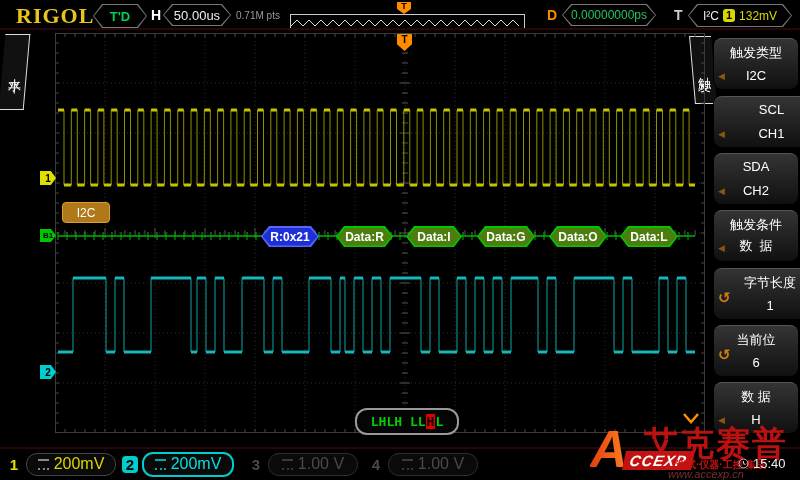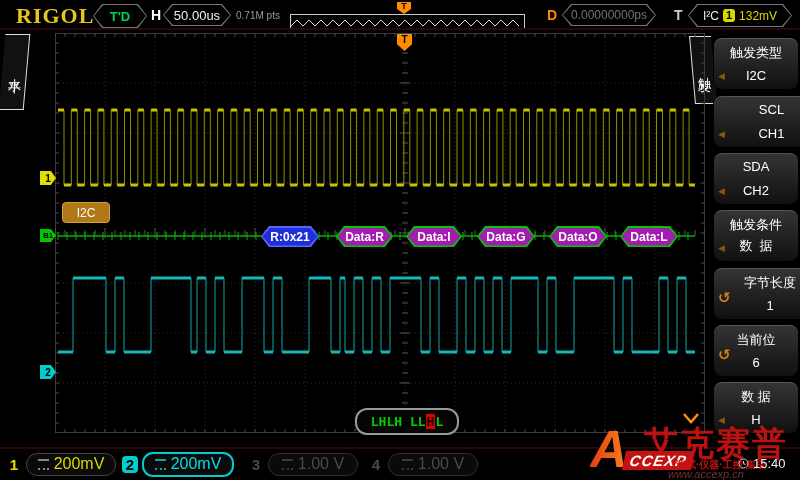--- a/index.html
+++ b/index.html
@@ -18,21 +18,21 @@
   .h-label{position:absolute;left:151px;top:7px;color:#fff;font-weight:bold;font-size:14px;}
   .tb-hex{left:163px;top:4px;width:68px;height:22px;}
   .tb-hex .in{color:#eee;font-size:13px;}
   .mem{position:absolute;left:236px;top:10px;color:#9a9a9a;font-size:10px;}
   .ribbon{position:absolute;left:290px;top:14px;width:233px;height:13px;border:1px solid #ccc;background:#000;}
   .rib-flag{position:absolute;left:397px;top:2px;width:14px;height:12px;background:#ff8c00;
         clip-path:polygon(0 0,100% 0,100% 58%,50% 100%,0 58%);
         color:#000;font-size:9px;font-weight:bold;text-align:center;line-height:9px;}
   .d-label{position:absolute;left:547px;top:7px;color:#ff8c00;font-weight:bold;font-size:14px;}
   .delay-hex{left:562px;top:4px;width:94px;height:22px;}
-  .delay-hex .in{color:#737373;font-size:12px;}
+  .delay-hex .in{color:#22c55e;font-size:12px;}
   .t-label{position:absolute;left:674px;top:7px;color:#ccc;font-weight:bold;font-size:14px;}
   .trig-hex{left:688px;top:4px;width:104px;height:23px;}
   .trig-hex .in{gap:4px;}
   .trig-type{color:#eee;font-size:12px;}
   .trig-src{background:#d8d800;color:#000;font-size:11px;font-weight:bold;border-radius:3px;
         padding:0 3px;line-height:13px;}
   .trig-level{color:#d8d800;font-size:12px;}
   .sep{position:absolute;left:0;width:800px;height:2px;background:#2a0606;}
   .sep-top{top:28px;} .sep-bot{top:447px;}
   
@@ -46,21 +46,21 @@
   .tab-right span{writing-mode:vertical-lr;color:#fff;font-size:13px;letter-spacing:3px;transform:skewX(-5deg);}
   
   .grid-area{position:absolute;left:55px;top:33px;width:650px;height:400px;}
   
   .bubble{position:absolute;top:193px;height:21px;
         clip-path:polygon(8px 0,calc(100% - 8px) 0,100% 50%,calc(100% - 8px) 100%,8px 100%,0 50%);}
   .bubble .in{position:absolute;inset:1.5px;display:flex;align-items:center;justify-content:center;
         color:#fff;font-size:12px;font-weight:bold;
         clip-path:polygon(8px 0,calc(100% - 8px) 0,100% 50%,calc(100% - 8px) 100%,8px 100%,0 50%);}
   .bub-blue{background:#5566ff;} .bub-blue .in{background:#1f2fd8;}
-  .bub-green{background:#00c800;} .bub-green .in{background:#a21caf;}
+  .bub-green{background:#00c800;} .bub-green .in{background:#4d7c0f;}
   .bub0{left:206px;width:58px;} .bub1{left:281px;width:57px;} .bub2{left:351px;width:56px;}
   .bub3{left:422px;width:58px;} .bub4{left:494px;width:58px;} .bub5{left:565px;width:58px;}
   .i2c-badge{position:absolute;left:7px;top:169px;width:46px;height:19px;background:#b07818;
         border:1px solid #d8a030;border-radius:4px;color:#fff;font-size:12px;
         display:flex;align-items:center;justify-content:center;}
   
   .marker{position:absolute;color:#000;font-weight:bold;display:flex;align-items:center;
         justify-content:center;clip-path:polygon(0 0,68% 0,100% 50%,68% 100%,0 100%);}
   .mk1{left:40px;top:171px;width:16px;height:14px;background:#e0e000;font-size:10px;}
   .mkb1{left:40px;top:229px;width:16px;height:13px;background:#00c800;font-size:8px;}

